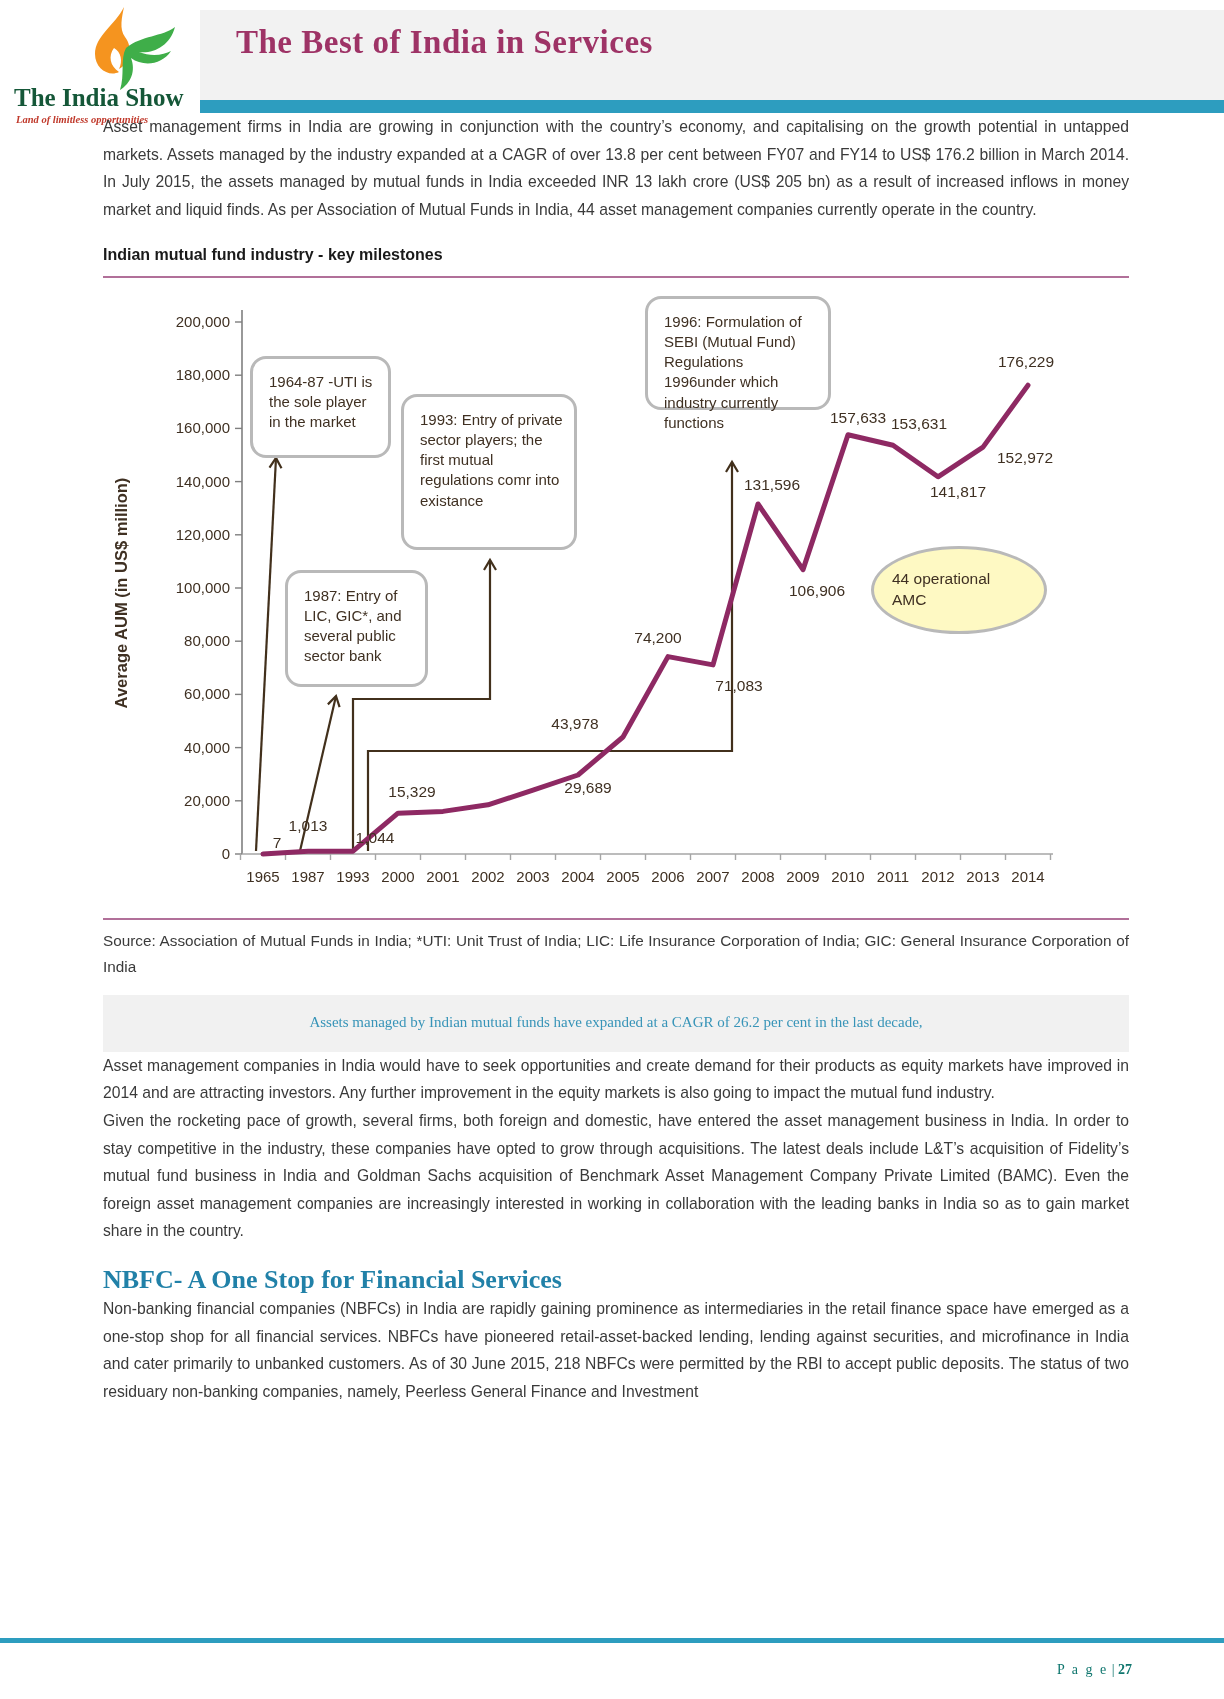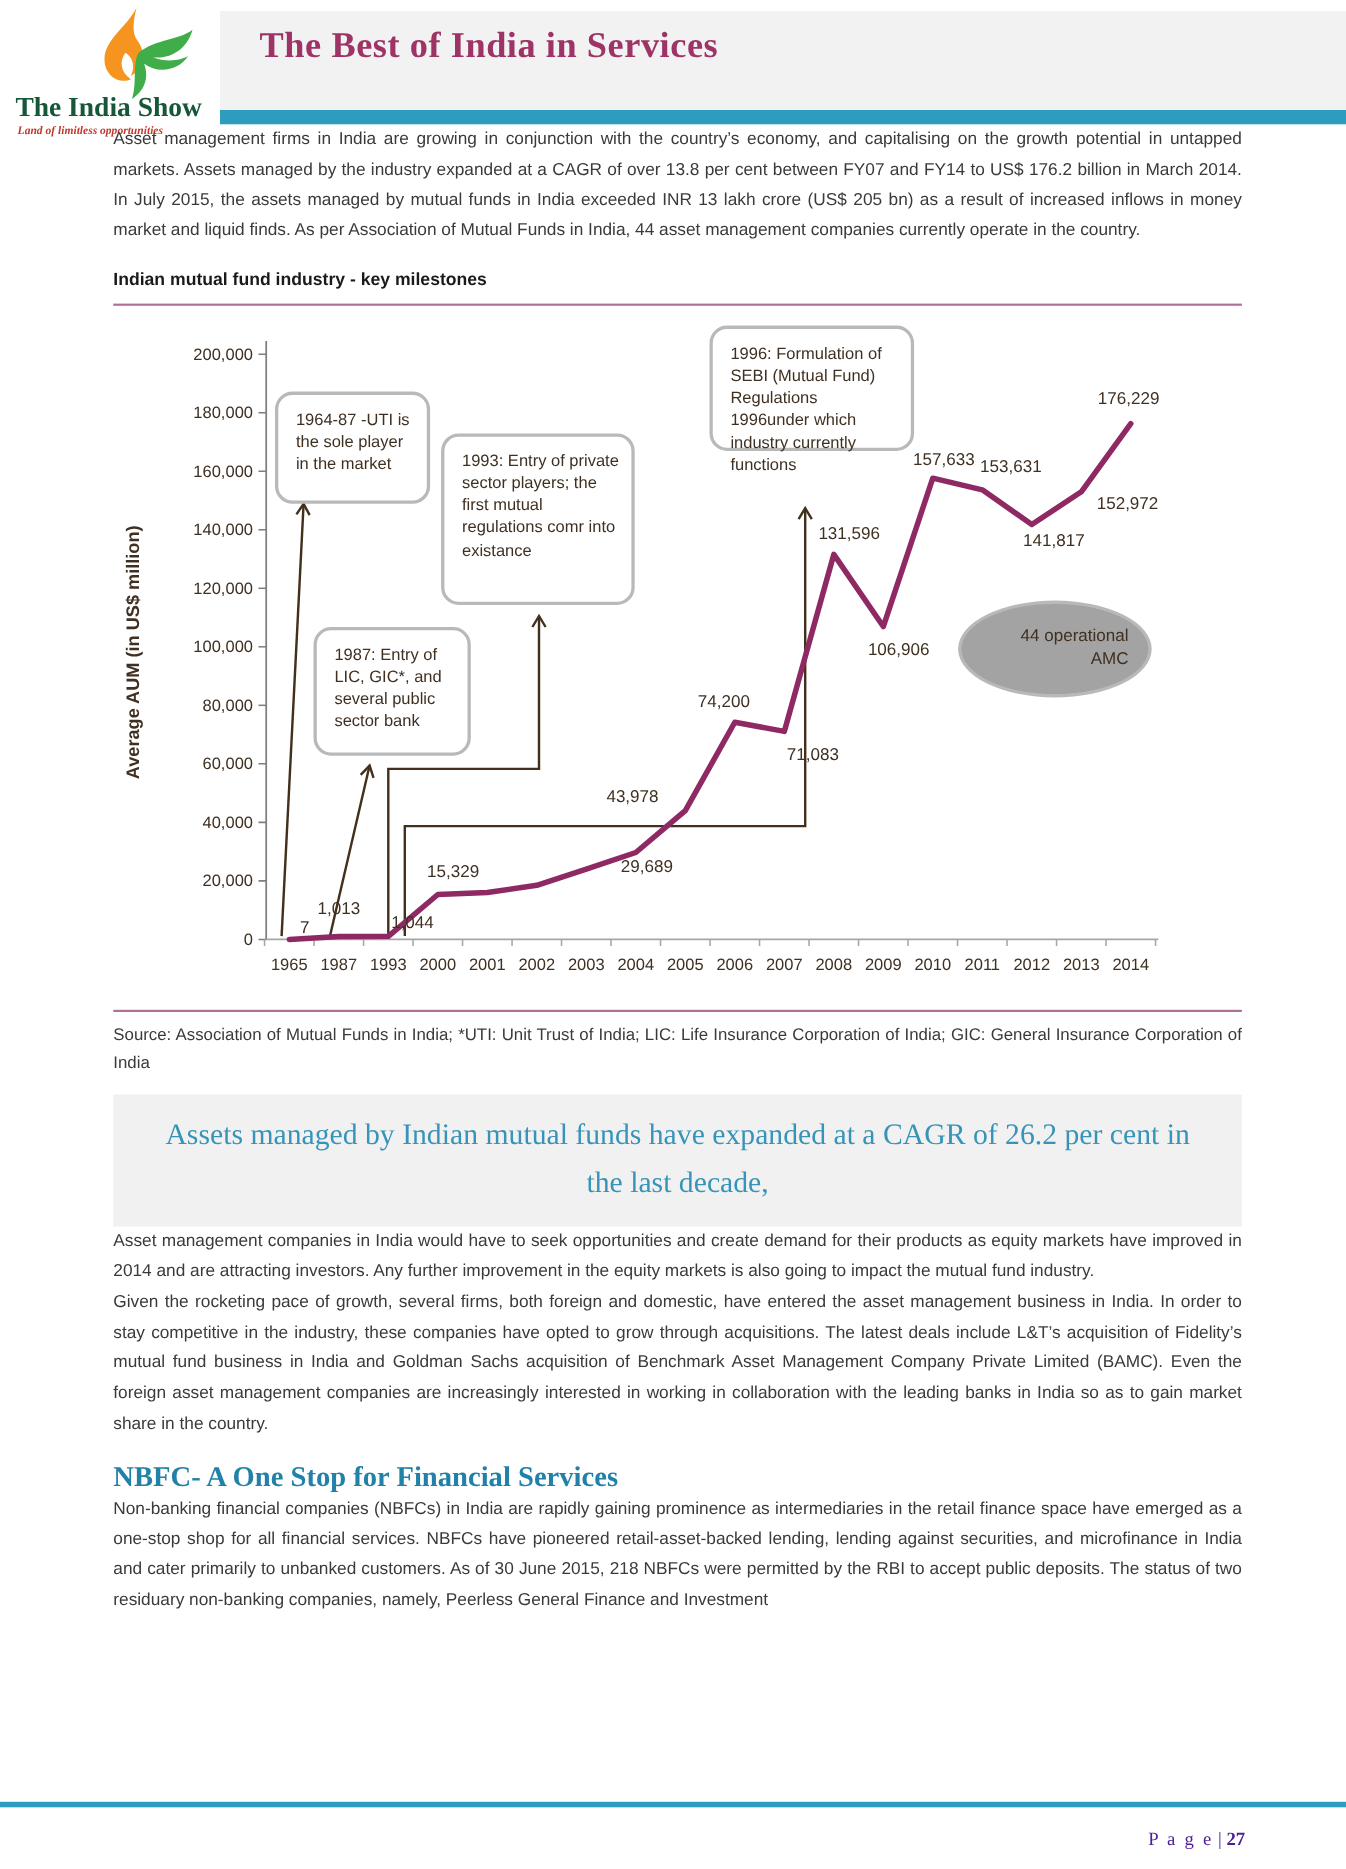--- a/index.html
+++ b/index.html
@@ -32,41 +32,41 @@
   .y-title{position:absolute;left:-152px;top:298px;width:360px;height:22px;text-align:center;
            transform:rotate(-90deg);font-weight:bold;font-size:16.5px;color:#3F3022;}
   .anno{position:absolute;box-sizing:border-box;background:#FFFFFF;border:3px solid #B9B9B9;
         border-radius:16px;color:#3F3022;font-size:15px;line-height:1.35;
         padding:13px 10px 8px 16px;}
   .anno-1{left:155px;top:72px;width:141px;height:102px;}
   .anno-2{left:190px;top:286px;width:143px;height:117px;}
   .anno-3{left:306px;top:110px;width:176px;height:156px;}
   .anno-4{left:550px;top:12px;width:186px;height:114px;}
   .anno-ellipse{position:absolute;box-sizing:border-box;left:776px;top:262px;width:176px;height:88px;
-        border:3px solid #B9B9B9;border-radius:50%;background:#a3a3a3;color:#3F3022;
-        font-size:15.5px;display:flex;align-items:center;justify-content:center;text-align:right;
+        border:3px solid #B9B9B9;border-radius:50%;background:#fef9c3;color:#3F3022;
+        font-size:15.5px;display:flex;align-items:center;justify-content:center;text-align:left;
         padding:0 18px;line-height:1.3;}
   .tick-label{font-family:"Liberation Sans",sans-serif;font-size:15px;fill:#3F3022;}
   .pt-label{font-family:"Liberation Sans",sans-serif;font-size:15.5px;fill:#3F3022;}
 
   
   .source{margin-top:8px;font-size:15.3px;line-height:1.72;color:#3A3A3A;text-align:justify;}
   .quote{margin-top:12px;background:#F1F1F1;padding:15px 30px 17px 30px;text-align:center;
-         font-family:"Liberation Serif",serif;font-size:27px;color:#3794B8;line-height:1.62;}
+         font-family:"Liberation Serif",serif;font-size:15px;color:#3794B8;line-height:1.62;}
   .quote span{display:block;}
   .p2{margin-top:18px;}
   .p3{margin-top:14px;}
   .nbfc{margin:20px 0 0 0;font-family:"Liberation Serif",serif;font-weight:bold;
         font-size:26px;color:#2181A8;}
   .p4{margin-top:12px;}
 
   
   .ftr-line{position:absolute;left:0;right:0;top:1638px;height:5px;background:#2D9DBF;}
   .ftr-page{position:absolute;right:92px;top:1662px;font-family:"Liberation Serif",serif;
-            font-size:17px;color:#4c1d95;}
+            font-size:14px;color:#0f766e;}
   .ftr-page .lbl{letter-spacing:2px;}
   .ftr-page .num{font-weight:bold;}
 </style>
 </head>
 <body>
 
 <div class="page">
 
   <div class="hdr-band"></div>
   <div class="hdr-bar"></div>

